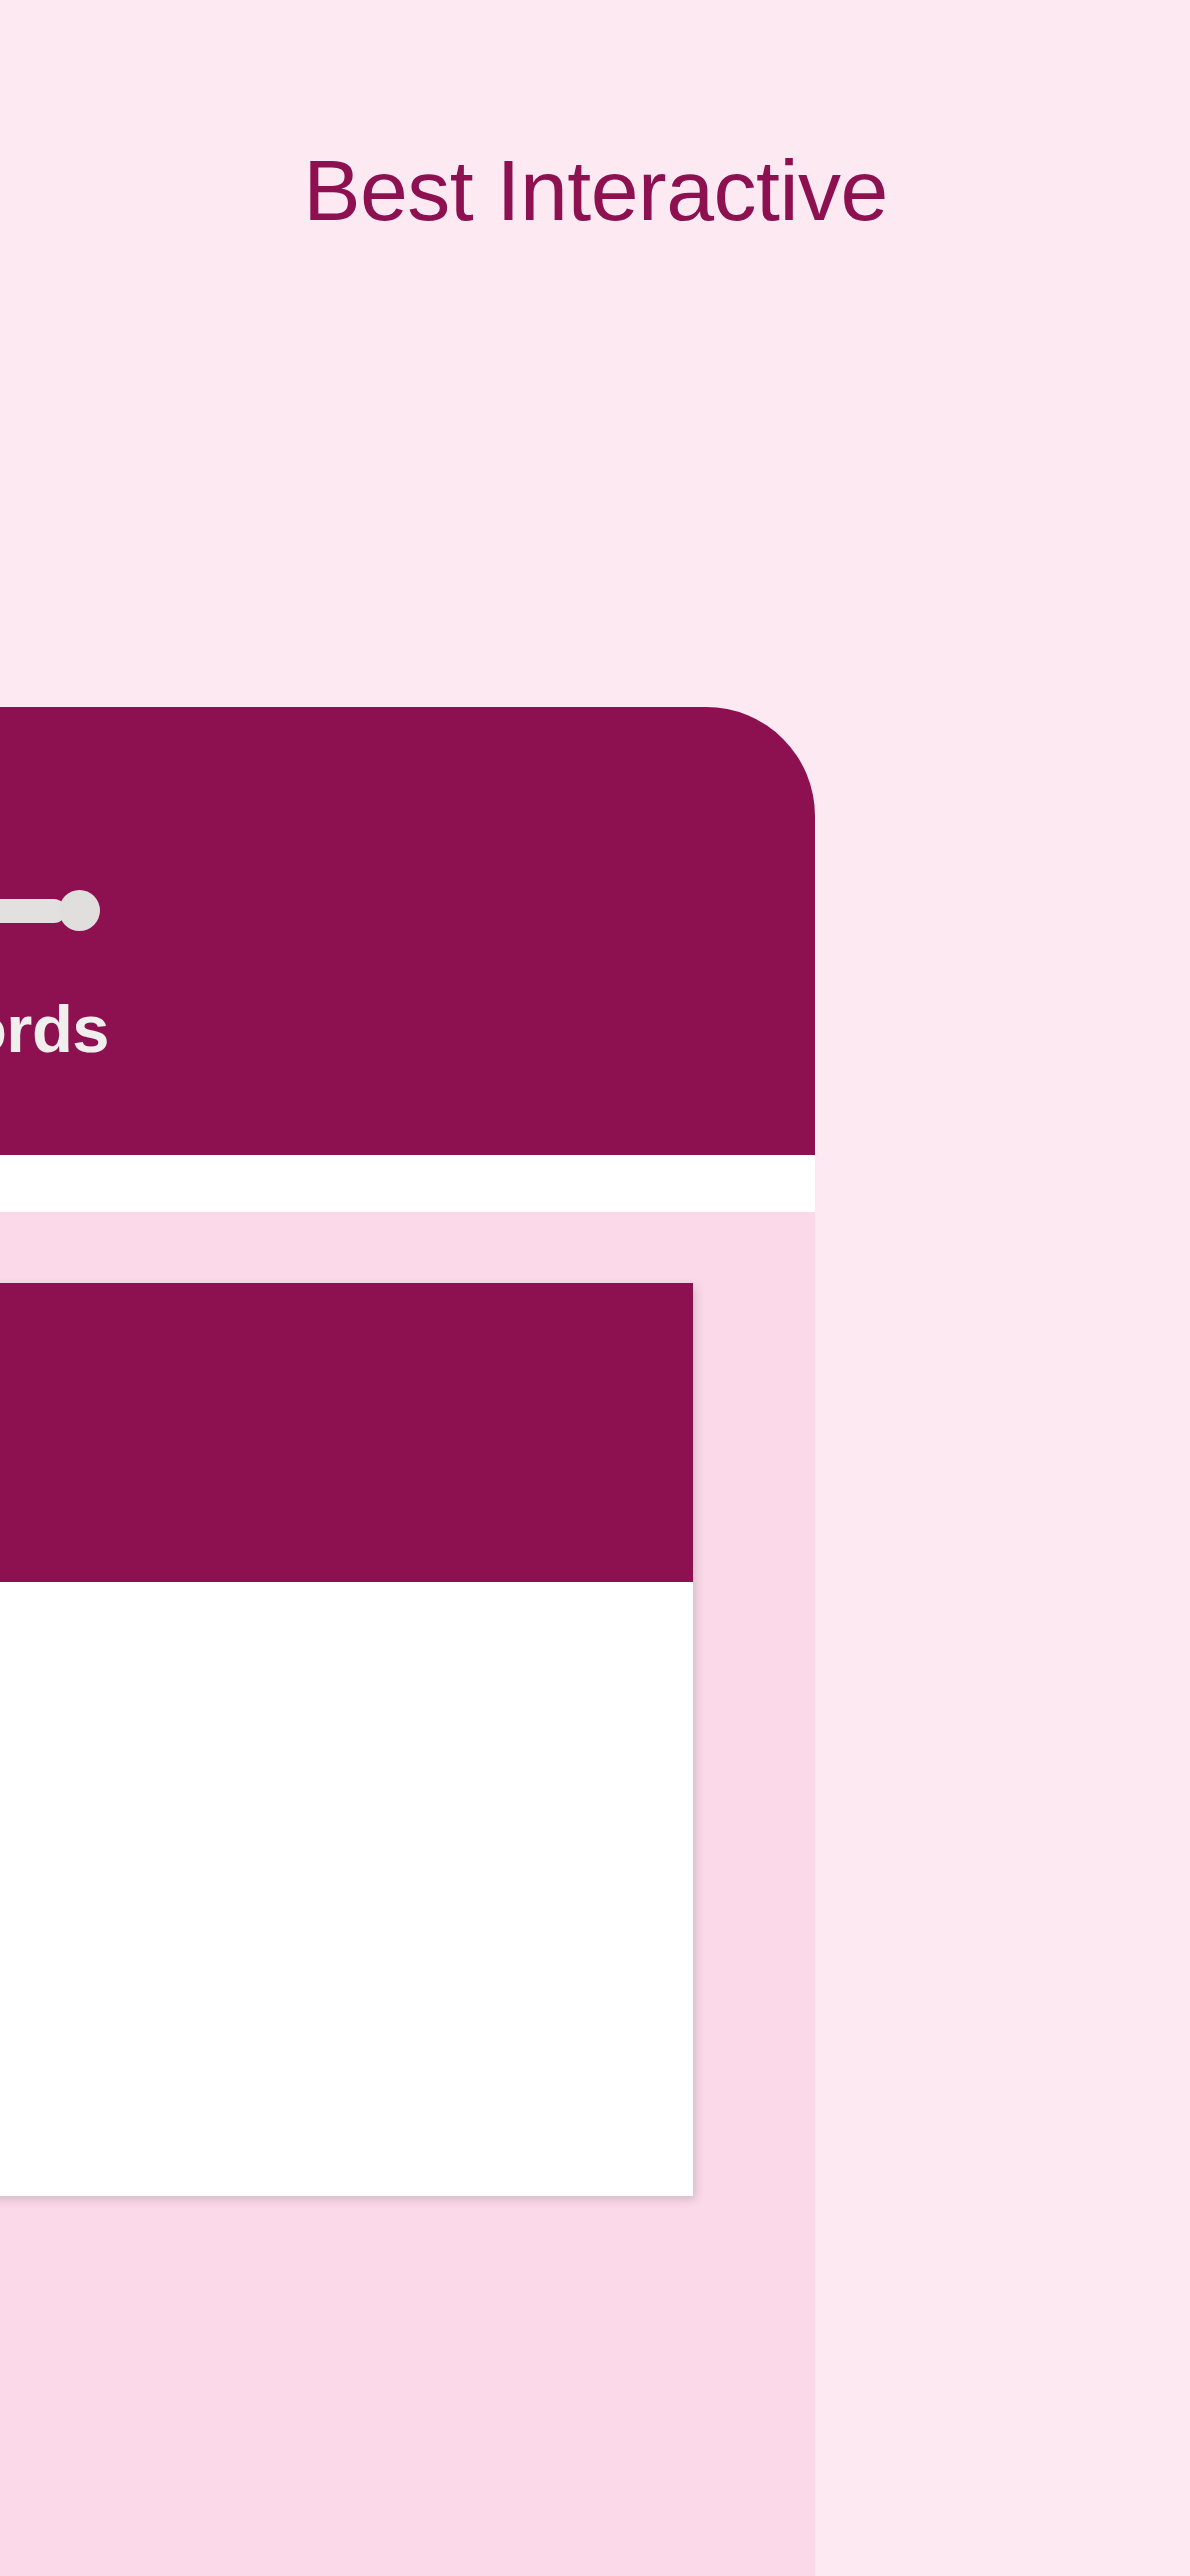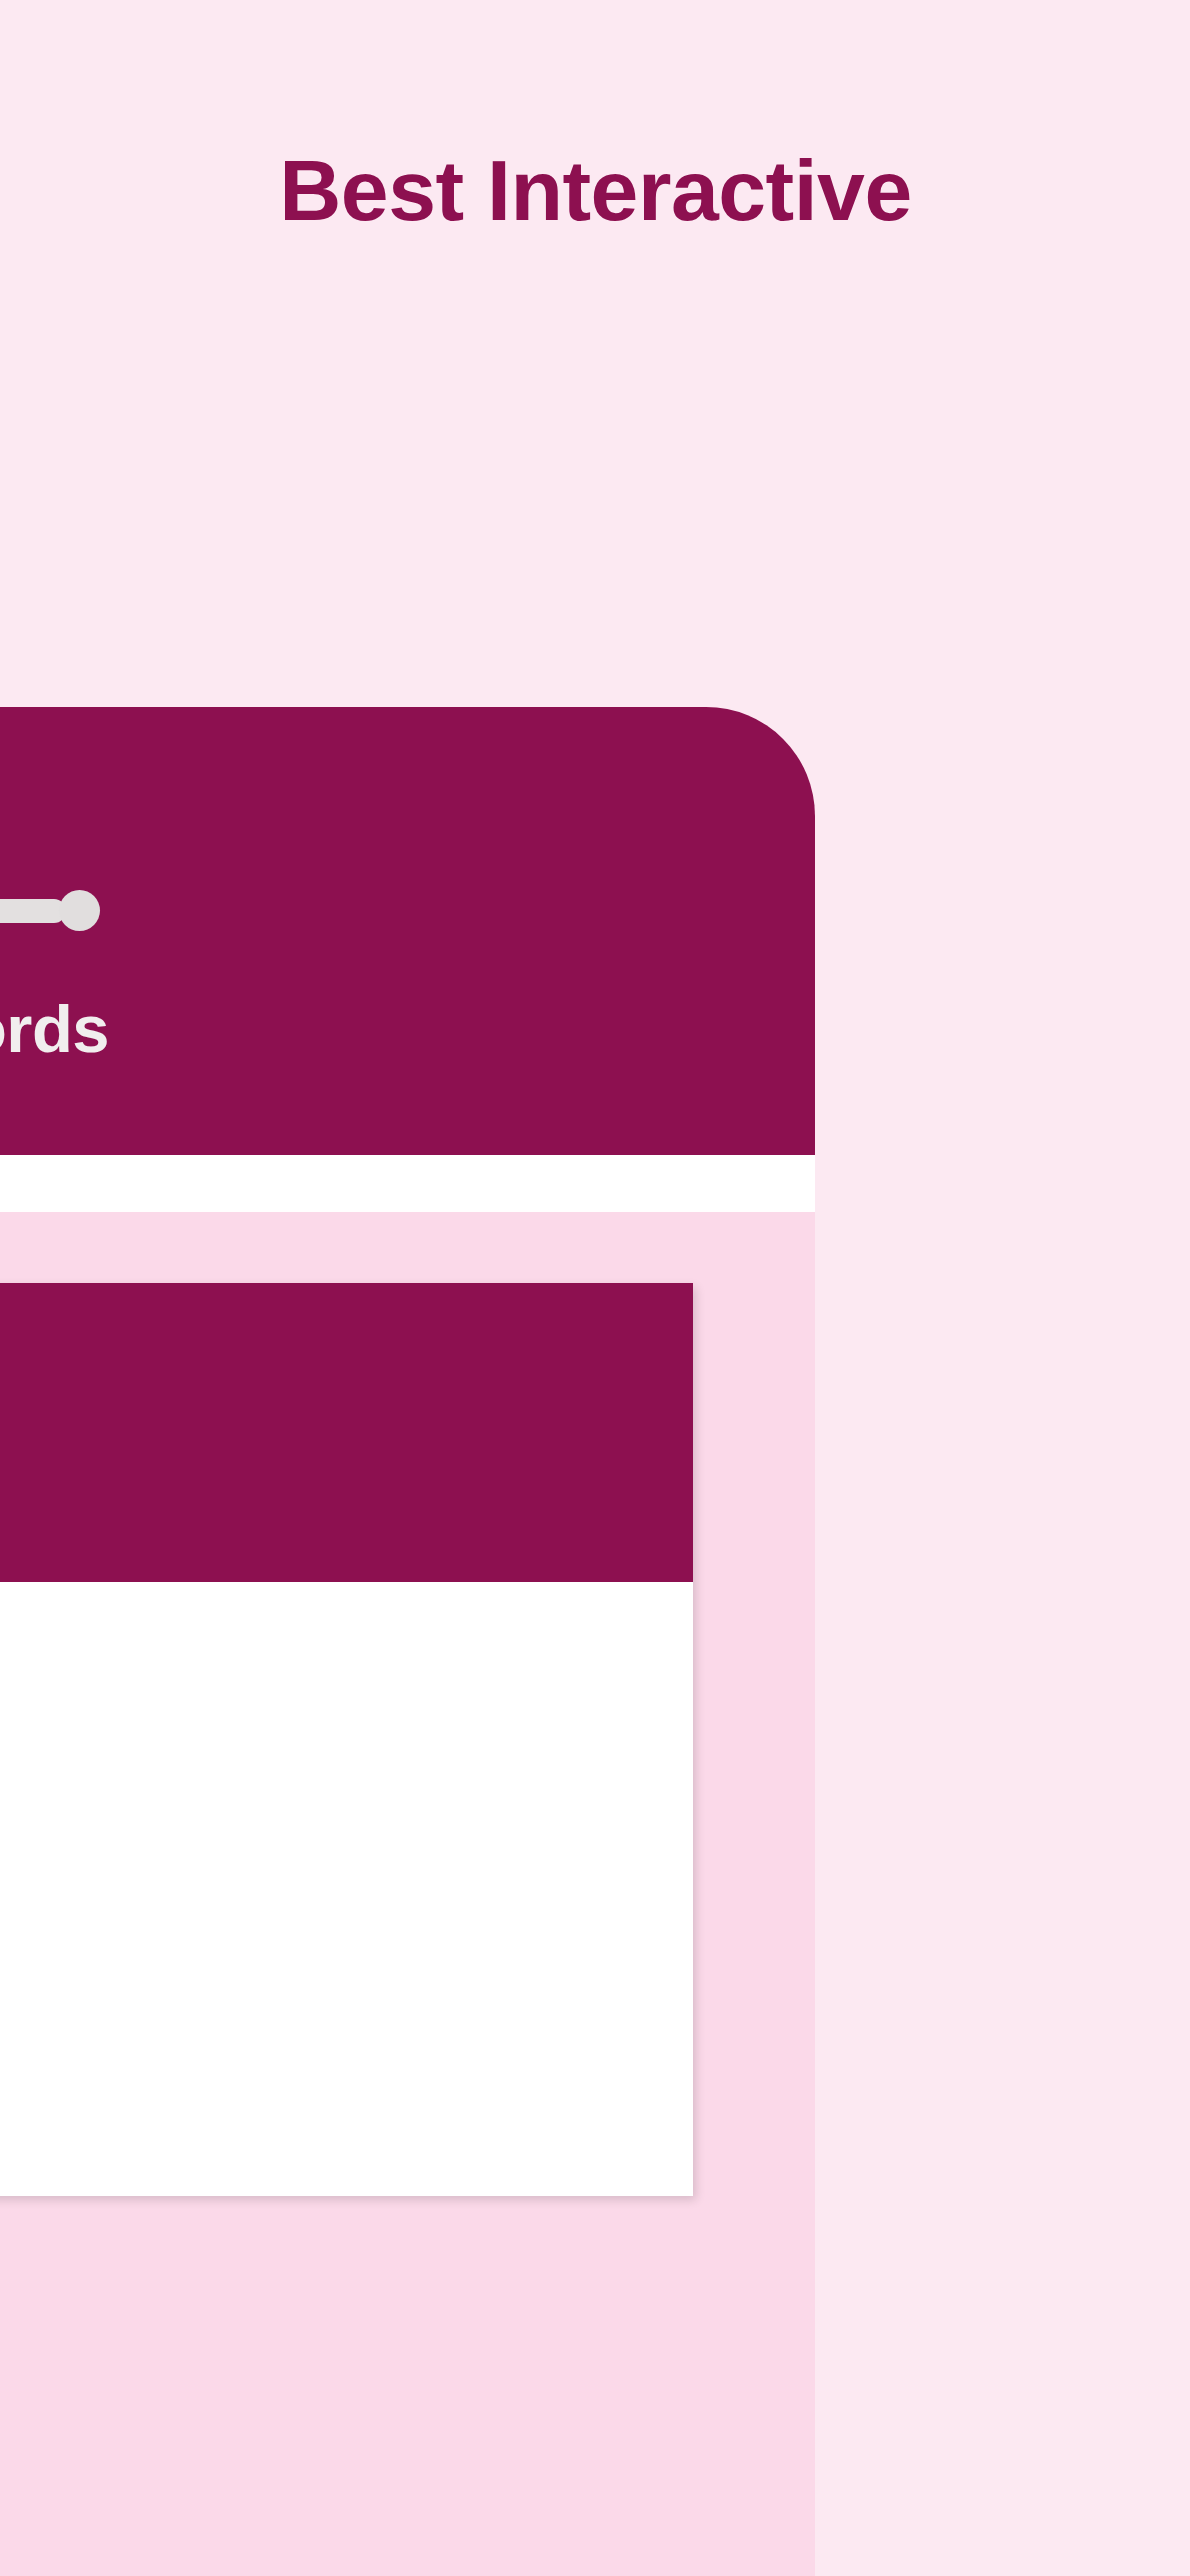--- a/index.html
+++ b/index.html
@@ -17,21 +17,21 @@
 
   
   .page-heading {
     position: absolute;
     left: 0;
     top: 144px;
     width: 1191px;
     text-align: center;
     color: #8d1050;
     font-size: 86px;
-    font-weight: 700;
+    font-weight: 400;
     line-height: 1.07;
     letter-spacing: -0.5px;
     padding: 0 102px;
     box-sizing: border-box;
   }
   .page-heading .line2 { display: block; }
 
   
   .phone {
     position: absolute;

